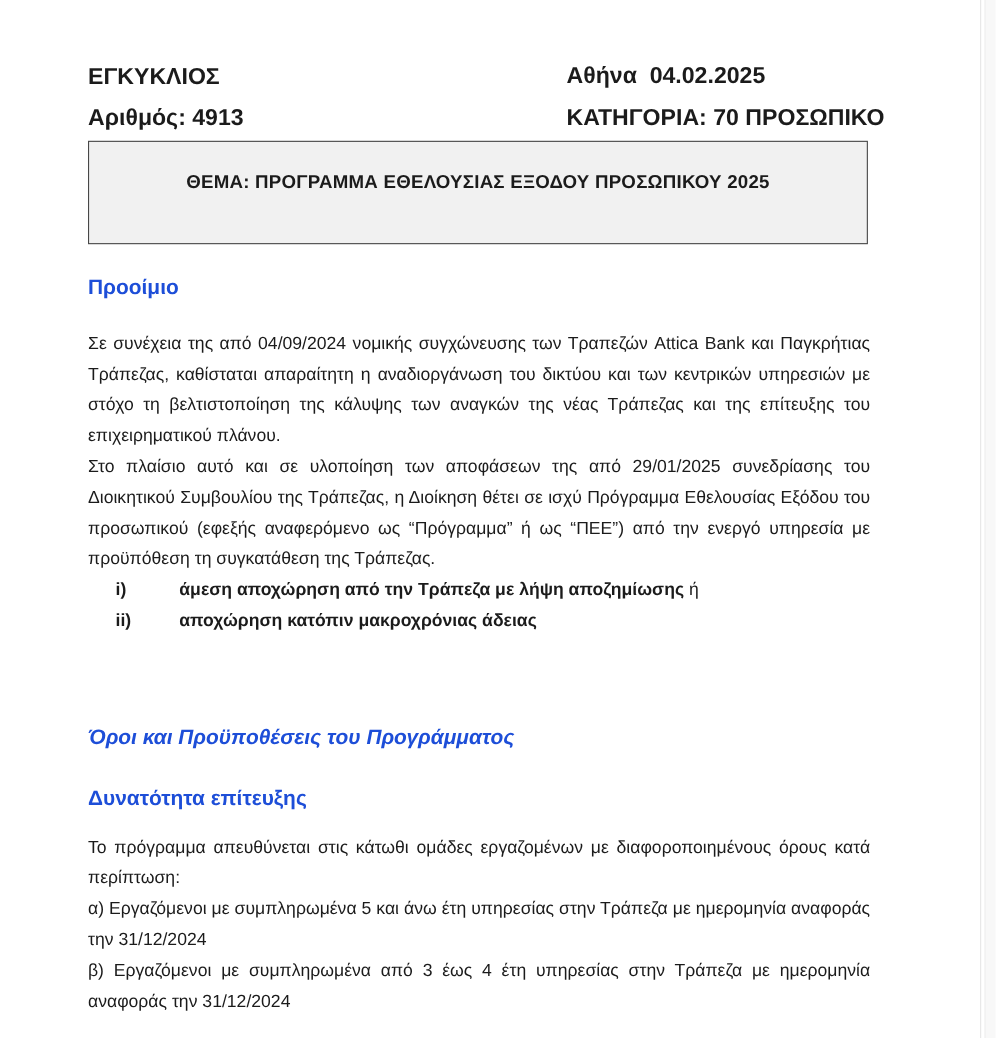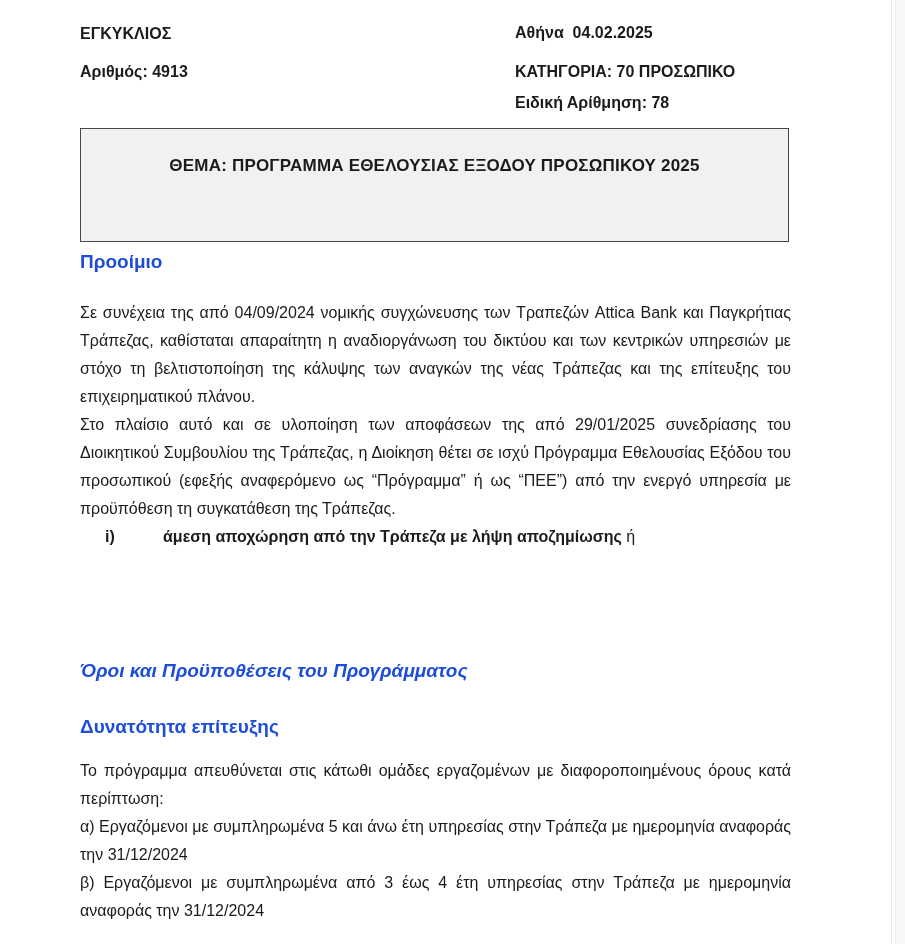--- a/index.html
+++ b/index.html
@@ -5,30 +5,30 @@
   html,body{margin:0;padding:0;}
   body{
     width:905px;height:944px;position:relative;background:#ffffff;
     font-family:"Liberation Sans",sans-serif;color:#1b1b1b;overflow:hidden;
   }
   .edge-line{position:absolute;left:891px;top:0;bottom:0;width:1px;background:#e6e6e6;}
   .scroll-track{position:absolute;left:895px;top:0;bottom:0;width:10px;background:#f8f8f8;border-left:1px solid #efefef;}
 
   
   .hdr{position:absolute;left:80px;top:0;width:711px;height:120px;}
-  .hdr .cell{position:absolute;font-weight:bold;font-size:16px;white-space:pre;}
+  .hdr .cell{position:absolute;font-weight:bold;font-size:21px;white-space:pre;margin-top:33px;}
   .h-l1{left:0;top:25px;}
   .h-l2{left:0;top:63px;}
   .h-r1{left:435px;top:24px;}
   .h-r2{left:435px;top:63px;}
   .h-r3{left:435px;top:94px;}
 
   
   .subject-box{
-    position:absolute;left:80px;top:128px;width:709px;height:114px;
+    position:absolute;left:80px;top:128px;width:709px;height:94px;
     background:#f1f1f1;border:1px solid #474747;box-sizing:border-box;
     display:flex;justify-content:center;align-items:flex-start;
   }
   .subject-box .subject-text{font-weight:bold;font-size:17px;margin-top:27px;letter-spacing:.2px;}
 
   
   .blue-h{position:absolute;left:80px;width:711px;font-weight:bold;font-size:19px;color:#1d4ed8;margin:0;}
   .h-preamble{top:251px;}
   .h-terms{top:660px;font-style:italic;}
   .h-elig{top:716px;}
@@ -64,20 +64,24 @@
 
 <h2 class="blue-h h-preamble">Προοίμιο</h2>
 
 <div class="body-block bb-1">
   <p class="j">Σε συνέχεια της από 04/09/2024 νομικής συγχώνευσης των Τραπεζών Attica Bank και Παγκρήτιας Τράπεζας, καθίσταται απαραίτητη η αναδιοργάνωση του δικτύου και των κεντρικών υπηρεσιών με στόχο τη βελτιστοποίηση της κάλυψης των αναγκών της νέας Τράπεζας και της επίτευξης του επιχειρηματικού πλάνου.</p>
   <p class="j">Στο πλαίσιο αυτό και σε υλοποίηση των αποφάσεων της από 29/01/2025 συνεδρίασης του Διοικητικού Συμβουλίου της Τράπεζας, η Διοίκηση θέτει σε ισχύ Πρόγραμμα Εθελουσίας Εξόδου του προσωπικού (εφεξής αναφερόμενο ως “Πρόγραμμα” ή ως “ΠΕΕ”) από την ενεργό υπηρεσία με προϋπόθεση τη συγκατάθεση της Τράπεζας.</p>
   <div class="opt-row">
     <span class="opt-num">i)</span>
     <span class="opt-text"><b>άμεση αποχώρηση από την Τράπεζα με λήψη αποζημίωσης</b><span> ή</span></span>
   </div>
+  <div class="opt-row">
+    <span class="opt-num">ii)</span>
+    <span class="opt-text"><b>αποχώρηση κατόπιν μακροχρόνιας άδειας</b><span></span></span>
+  </div>
 </div>
 
 <h2 class="blue-h h-terms">Όροι και Προϋποθέσεις του Προγράμματος</h2>
 
 <h2 class="blue-h h-elig">Δυνατότητα επίτευξης</h2>
 
 <div class="body-block bb-2">
   <p class="j">Το πρόγραμμα απευθύνεται στις κάτωθι ομάδες εργαζομένων με διαφοροποιημένους όρους κατά περίπτωση:</p>
   <p class="j">α) Εργαζόμενοι με συμπληρωμένα 5 και άνω έτη υπηρεσίας στην Τράπεζα με ημερομηνία αναφοράς την 31/12/2024</p>
   <p class="j">β) Εργαζόμενοι με συμπληρωμένα από 3 έως 4 έτη υπηρεσίας στην Τράπεζα με ημερομηνία αναφοράς την 31/12/2024</p>

